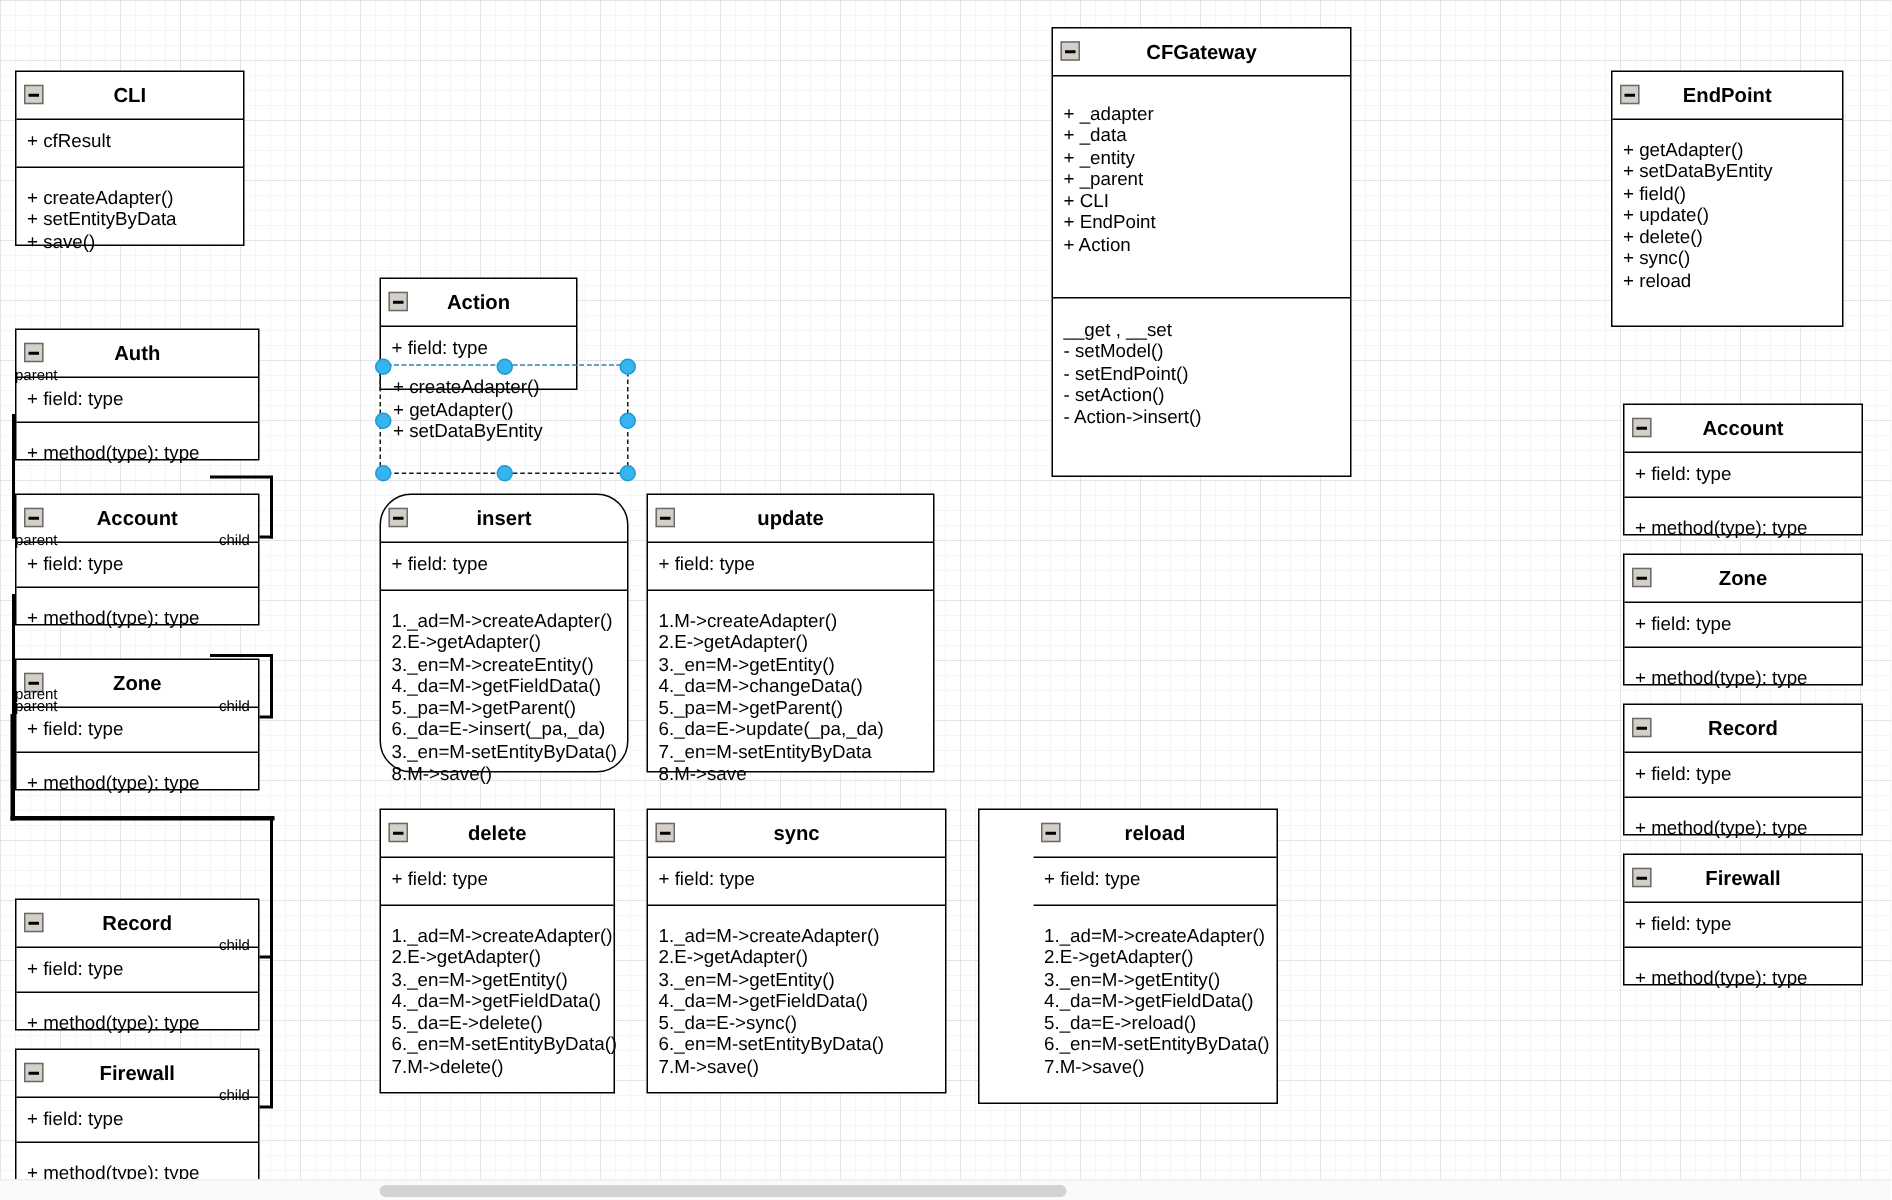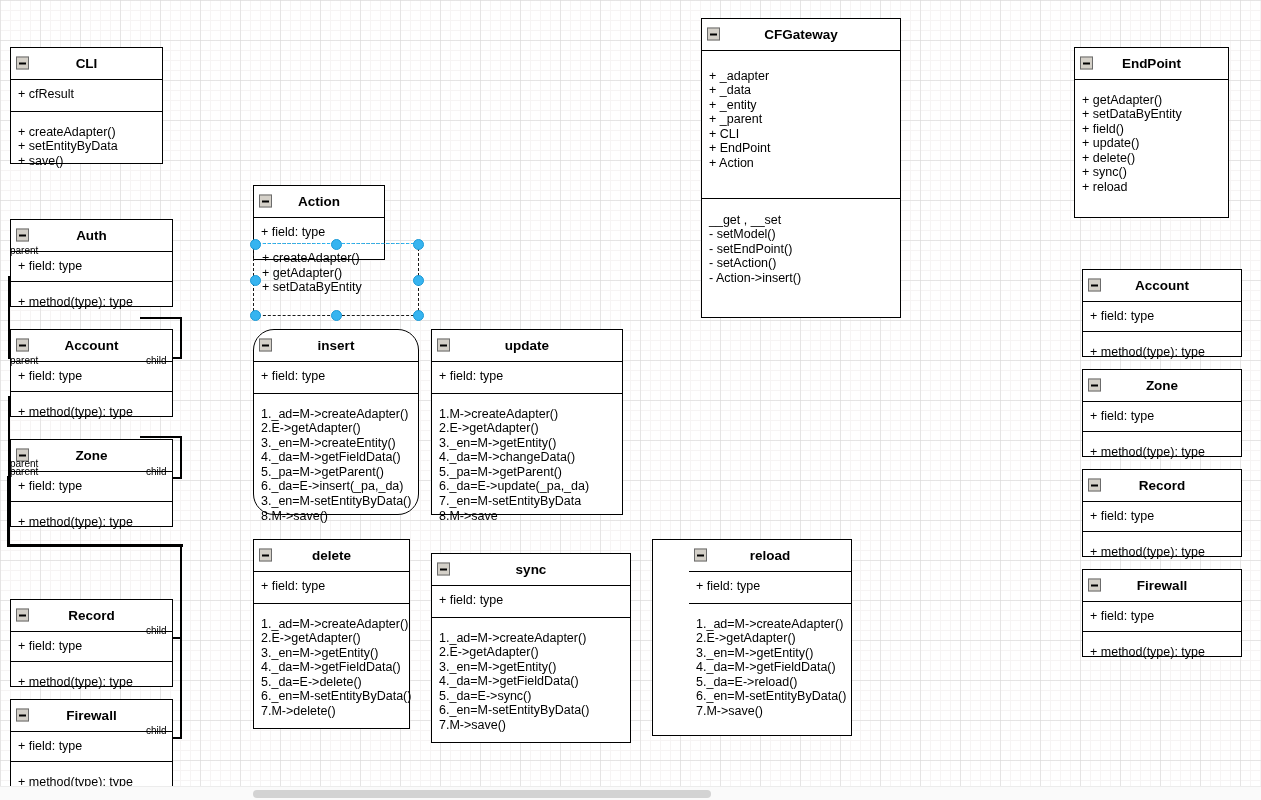--- a/index.html
+++ b/index.html
@@ -318,21 +318,21 @@
       <div class="row">1._ad=M-&gt;createAdapter()</div>
       <div class="row">2.E-&gt;getAdapter()</div>
       <div class="row">3._en=M-&gt;getEntity()</div>
       <div class="row">4._da=M-&gt;getFieldData()</div>
       <div class="row">5._da=E-&gt;delete()</div>
       <div class="row">6._en=M-setEntityByData()</div>
       <div class="row">7.M-&gt;delete()</div>
     </div>
   </div>
 
-  <div class="uml-class" style="left:431px; top:539px; width:200px; height:190px;margin-top:14px;">
+  <div class="uml-class" style="left:431px; top:539px; width:200px; height:190px;">
     <div class="uml-title">
       <span class="collapse-icon"></span>
       <span>sync</span>
     </div>
     <div class="uml-section bordered" style="height:32px;">
       <div class="row">+ field: type</div>
     </div>
     <div class="uml-section pad-top">
       <div class="row">1._ad=M-&gt;createAdapter()</div>
       <div class="row">2.E-&gt;getAdapter()</div>

